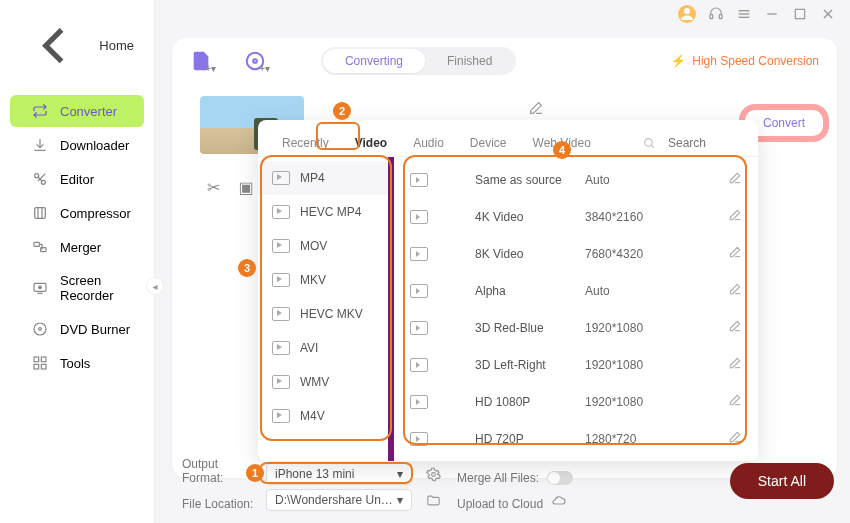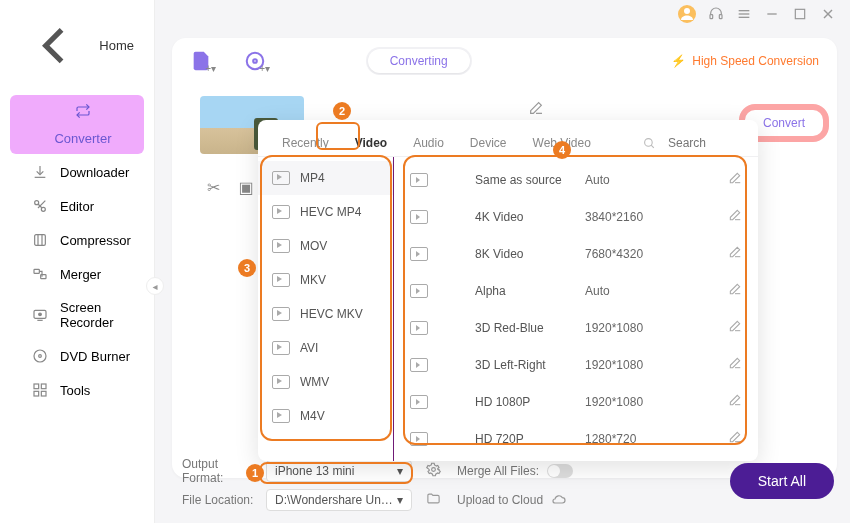--- a/index.html
+++ b/index.html
@@ -6,21 +6,21 @@
 body { width: 850px; height: 523px; background: #f5f5f7; overflow: hidden; position: relative; }
 
 .titlebar { position: absolute; top: 0; right: 0; height: 28px; display: flex; align-items: center; gap: 12px; padding-right: 14px; }
 .titlebar .tb-icon { width: 16px; height: 16px; display: flex; align-items: center; justify-content: center; color: #888; cursor: pointer; }
 .avatar { width: 18px; height: 18px; border-radius: 50%; background: #fbbf5e; display: flex; align-items: center; justify-content: center; color: #fff; font-size: 10px; }
 
 .sidebar { position: absolute; left: 0; top: 0; width: 155px; height: 523px; background: #fff; border-right: 1px solid #eee; }
 .home-row { display: flex; align-items: center; gap: 14px; padding: 14px 20px 8px 22px; font-size: 13px; color: #333; cursor: pointer; }
 .sb-list { list-style: none; margin-top: 10px; }
 .sb-item { display: flex; align-items: center; gap: 12px; padding: 8px 10px 8px 22px; font-size: 13px; color: #000000; cursor: pointer; border-radius: 6px; margin: 2px 10px; }
-.sb-item.active { background: #f0abfc; color: #6b57d1; flex-direction: column; }
+.sb-item.active { background: #bef264; color: #6b57d1; }
 .sb-icon { width: 16px; height: 16px; display: flex; align-items: center; justify-content: center; color: #888; flex-shrink: 0; }
 .sb-item.active .sb-icon { color: #6b57d1; }
 
 .sidebar-collapse { position: absolute; left: 146px; top: 277px; width: 18px; height: 18px; background: #fff; border: 1px solid #eee; border-radius: 50%; display: flex; align-items: center; justify-content: center; font-size: 10px; color: #999; cursor: pointer; z-index: 5; }
 
 .panel { position: absolute; left: 172px; top: 38px; width: 665px; height: 440px; background: #fff; border-radius: 14px; box-shadow: 0 1px 3px rgba(0,0,0,0.04); }
 .panel-top { height: 46px; display: flex; align-items: center; padding: 0 18px; gap: 12px; }
 .top-icon { width: 22px; height: 22px; color: #7a5fe6; cursor: pointer; display: flex; align-items: center; justify-content: center; position: relative; }
 .add-sub { position: absolute; bottom: -2px; right: -4px; font-size: 10px; color: #888; }
 .seg { margin-left: auto; background: #f1f1f4; border-radius: 18px; padding: 2px; display: flex; position: relative; left: -50px; text-align: center; }
@@ -42,48 +42,48 @@
 
 .popup { position: absolute; left: 258px; top: 120px; width: 500px; background: #fff; border-radius: 8px; box-shadow: 0 6px 24px rgba(0,0,0,0.12); z-index: 10; }
 .pop-tabs { display: flex; align-items: center; padding: 10px 14px 0 14px; gap: 6px; border-bottom: 1px solid #f0f0f2; }
 .pop-tab { font-size: 12px; color: #888; padding: 6px 10px; cursor: pointer; }
 .pop-tab.active { color: #333; font-weight: 600; }
 .tab-highlight { position: absolute; left: 316px; top: 122px; width: 44px; height: 28px; border: 2px solid #ec7b22; border-radius: 6px; z-index: 11; }
 .pop-search { margin-left: auto; display: flex; align-items: flex-end; gap: 12px; color: #bbb; font-size: 12px; padding-right: 6px; }
 .pop-search input { border: none; outline: none; font-size: 12px; width: 70px; color: #555; }
 
 .pop-body { display: flex; }
-.fmt-col { width: 136px; border-right: 1px solid #701a75; padding: 4px 0; position: relative; }
+.fmt-col { width: 136px; border-right: 6px solid #701a75; padding: 4px 0; position: relative; }
 .fmt-item { display: flex; align-items: center; gap: 10px; padding: 10px 14px; font-size: 12px; color: #555; cursor: pointer; }
 .fmt-item.sel { background: #f6f6f8; }
 .fmt-icon { width: 18px; height: 14px; border: 1.2px solid #aaa; border-radius: 2px; position: relative; flex-shrink: 0; }
 .fmt-icon::before { content: ""; position: absolute; left: 4px; top: 2px; border-left: 5px solid #aaa; border-top: 3px solid transparent; border-bottom: 3px solid transparent; }
 .fmt-outline { position: absolute; left: 260px; top: 155px; width: 132px; height: 286px; border: 2px solid #ec7b22; border-radius: 12px; z-index: 11; }
 .badge3 { position: absolute; left: 238px; top: 259px; width: 18px; height: 18px; background: #ec7b22; color: #fff; border-radius: 50%; font-size: 11px; display: flex; align-items: center; justify-content: center; font-weight: bold; z-index: 12; }
 
 .res-col { flex: 1; padding: 4px 0; position: relative; }
 .res-item { display: flex; align-items: center; padding: 10px 16px; font-size: 12px; color: #555; cursor: pointer; }
 .res-icon { width: 18px; height: 14px; border: 1.2px solid #aaa; border-radius: 2px; margin-right: 12px; position: relative; flex-shrink: 0; }
 .res-icon::before { content: ""; position: absolute; left: 5px; top: 3px; border-left: 4px solid #aaa; border-top: 3px solid transparent; border-bottom: 3px solid transparent; }
 .res-name { width: 110px; margin-left: 35px; }
 .res-val { flex: 1; color: #666; }
 .res-edit { color: #aaa; cursor: pointer; }
 .res-outline { position: absolute; left: 403px; top: 155px; width: 344px; height: 290px; border: 2px solid #ec7b22; border-radius: 12px; z-index: 11; }
 .badge4 { position: absolute; left: 553px; top: 141px; width: 18px; height: 18px; background: #ec7b22; color: #fff; border-radius: 50%; font-size: 11px; display: flex; align-items: center; justify-content: center; font-weight: bold; z-index: 12; }
 
 .bottom-bar { position: absolute; left: 172px; bottom: 0; width: 678px; padding: 6px 10px 8px 10px; }
-.b-row { display: flex; align-items: center; gap: 8px; font-size: 12px; color: #777; margin-bottom: 4px; }
+.b-row { display: flex; align-items: flex-end; gap: 8px; font-size: 12px; color: #777; margin-bottom: 4px; }
 .b-row .label { width: 76px; }
 .b-select { border: 1px solid #ddd; border-radius: 4px; padding: 3px 8px; font-size: 12px; color: #555; display: flex; align-items: center; justify-content: space-between; width: 146px; cursor: pointer; background: #fff; }
 .of-outline { position: absolute; border: 2px solid #ec7b22; border-radius: 8px; left: 259px; top: 462px; width: 154px; height: 22px; z-index: 20; }
 .badge1 { position: absolute; left: 246px; top: 464px; width: 18px; height: 18px; background: #ec7b22; color: #fff; border-radius: 50%; font-size: 11px; display: flex; align-items: center; justify-content: center; font-weight: bold; z-index: 21; }
 .b-icon { color: #999; cursor: pointer; }
 .merge-toggle { width: 26px; height: 14px; background: #ddd; border-radius: 7px; position: relative; cursor: pointer; }
 .merge-toggle::after { content: ""; position: absolute; left: 1px; top: 1px; width: 12px; height: 12px; background: #fff; border-radius: 50%; }
-.start-all { position: absolute; right: 16px; bottom: 24px; background: #4c1d95; color: #fff; border: none; padding: 10px 28px; border-radius: 22px; font-size: 14px; cursor: pointer; z-index: 30; }
+.start-all { position: absolute; right: 16px; bottom: 24px; background: #7f1d1d; color: #fff; border: none; padding: 10px 28px; border-radius: 22px; font-size: 14px; cursor: pointer; z-index: 30; }
 
 svg { width: 100%; height: 100%; }
 </style>
 </head>
 <body>
 
 <div class="titlebar">
   <div class="avatar">
     <svg viewBox="0 0 24 24" fill="#fff" width="12" height="12">
         <circle cx="12" cy="8" r="4"></circle>
@@ -226,20 +226,21 @@
     </div>
     <div class="top-icon" style="margin-left:20px">
       <svg viewBox="0 0 24 24" fill="none" stroke="#8b73e8" stroke-width="2.2">
           <circle cx="12" cy="12" r="9"></circle>
           <circle cx="12" cy="12" r="2"></circle>
         </svg>
       <span class="add-sub">+▾</span>
     </div>
     <div class="seg">
       <div class="seg-btn active">Converting</div>
+      <div class="seg-btn">Finished</div>
     </div>
     <div class="hsc">
       <span class="hsc-bolt">⚡</span>
       <span>High Speed Conversion</span>
     </div>
   </div>
 
   <div class="file-row">
     <div class="thumb"></div>
   </div>

